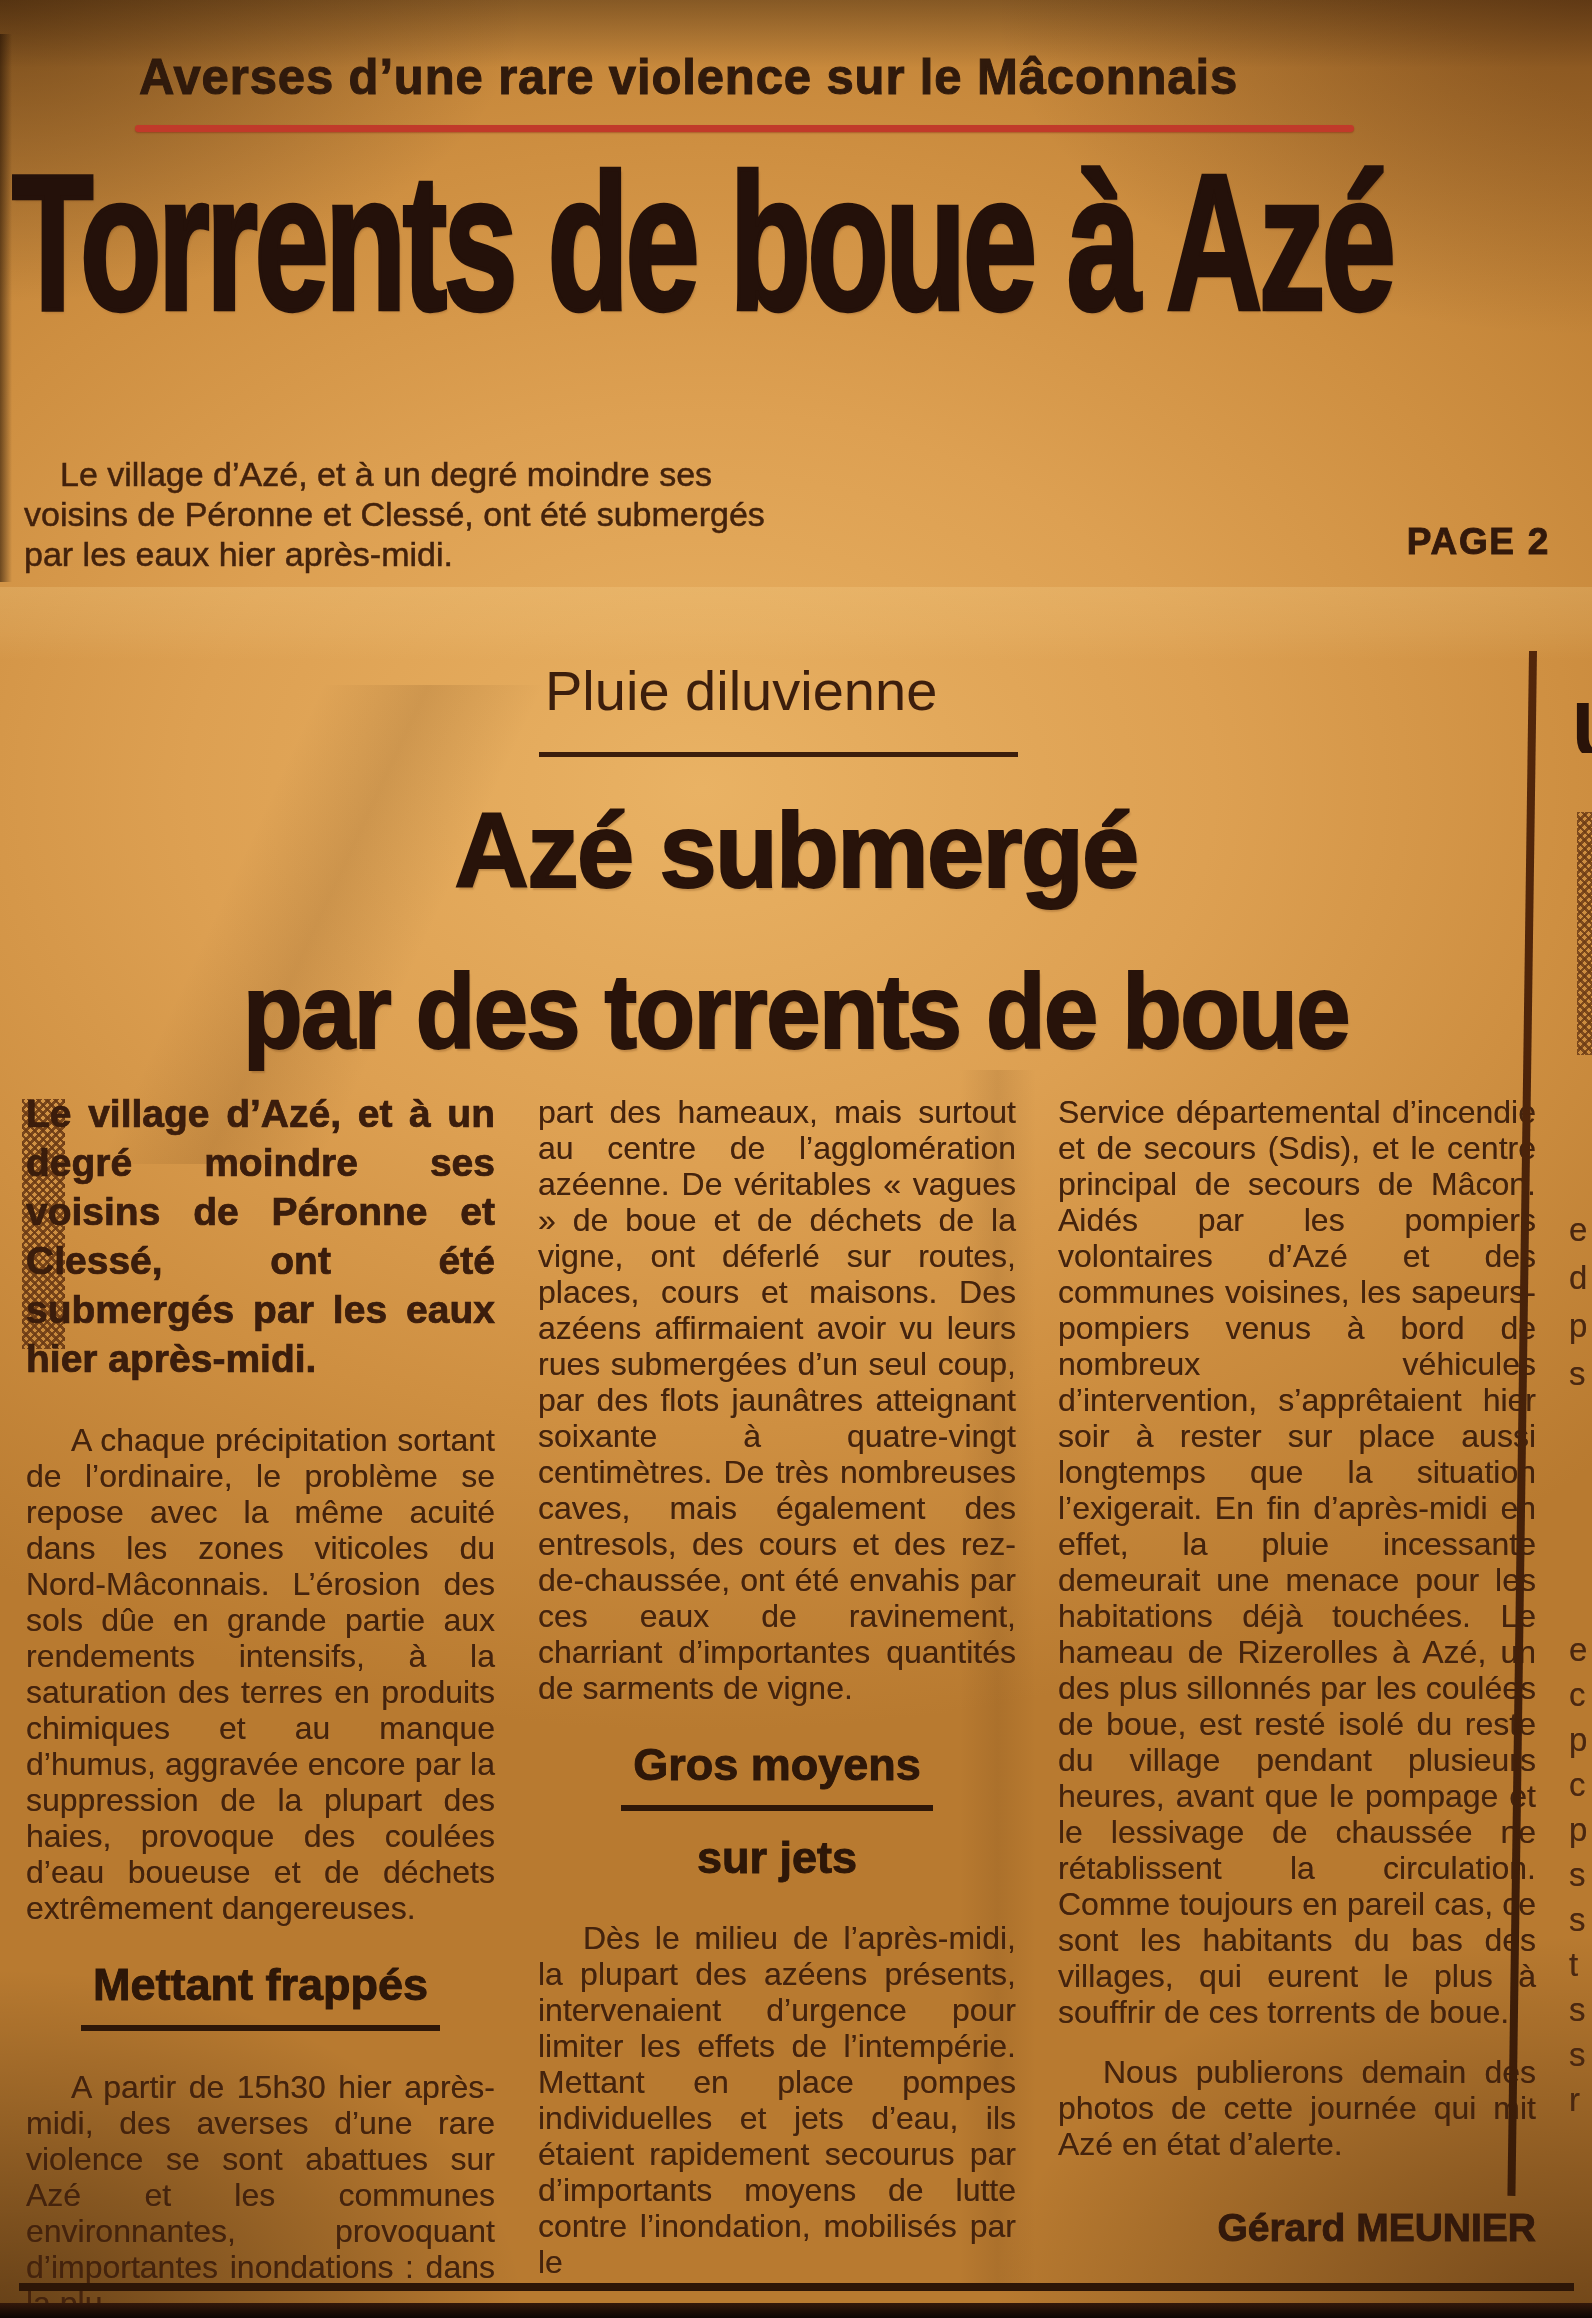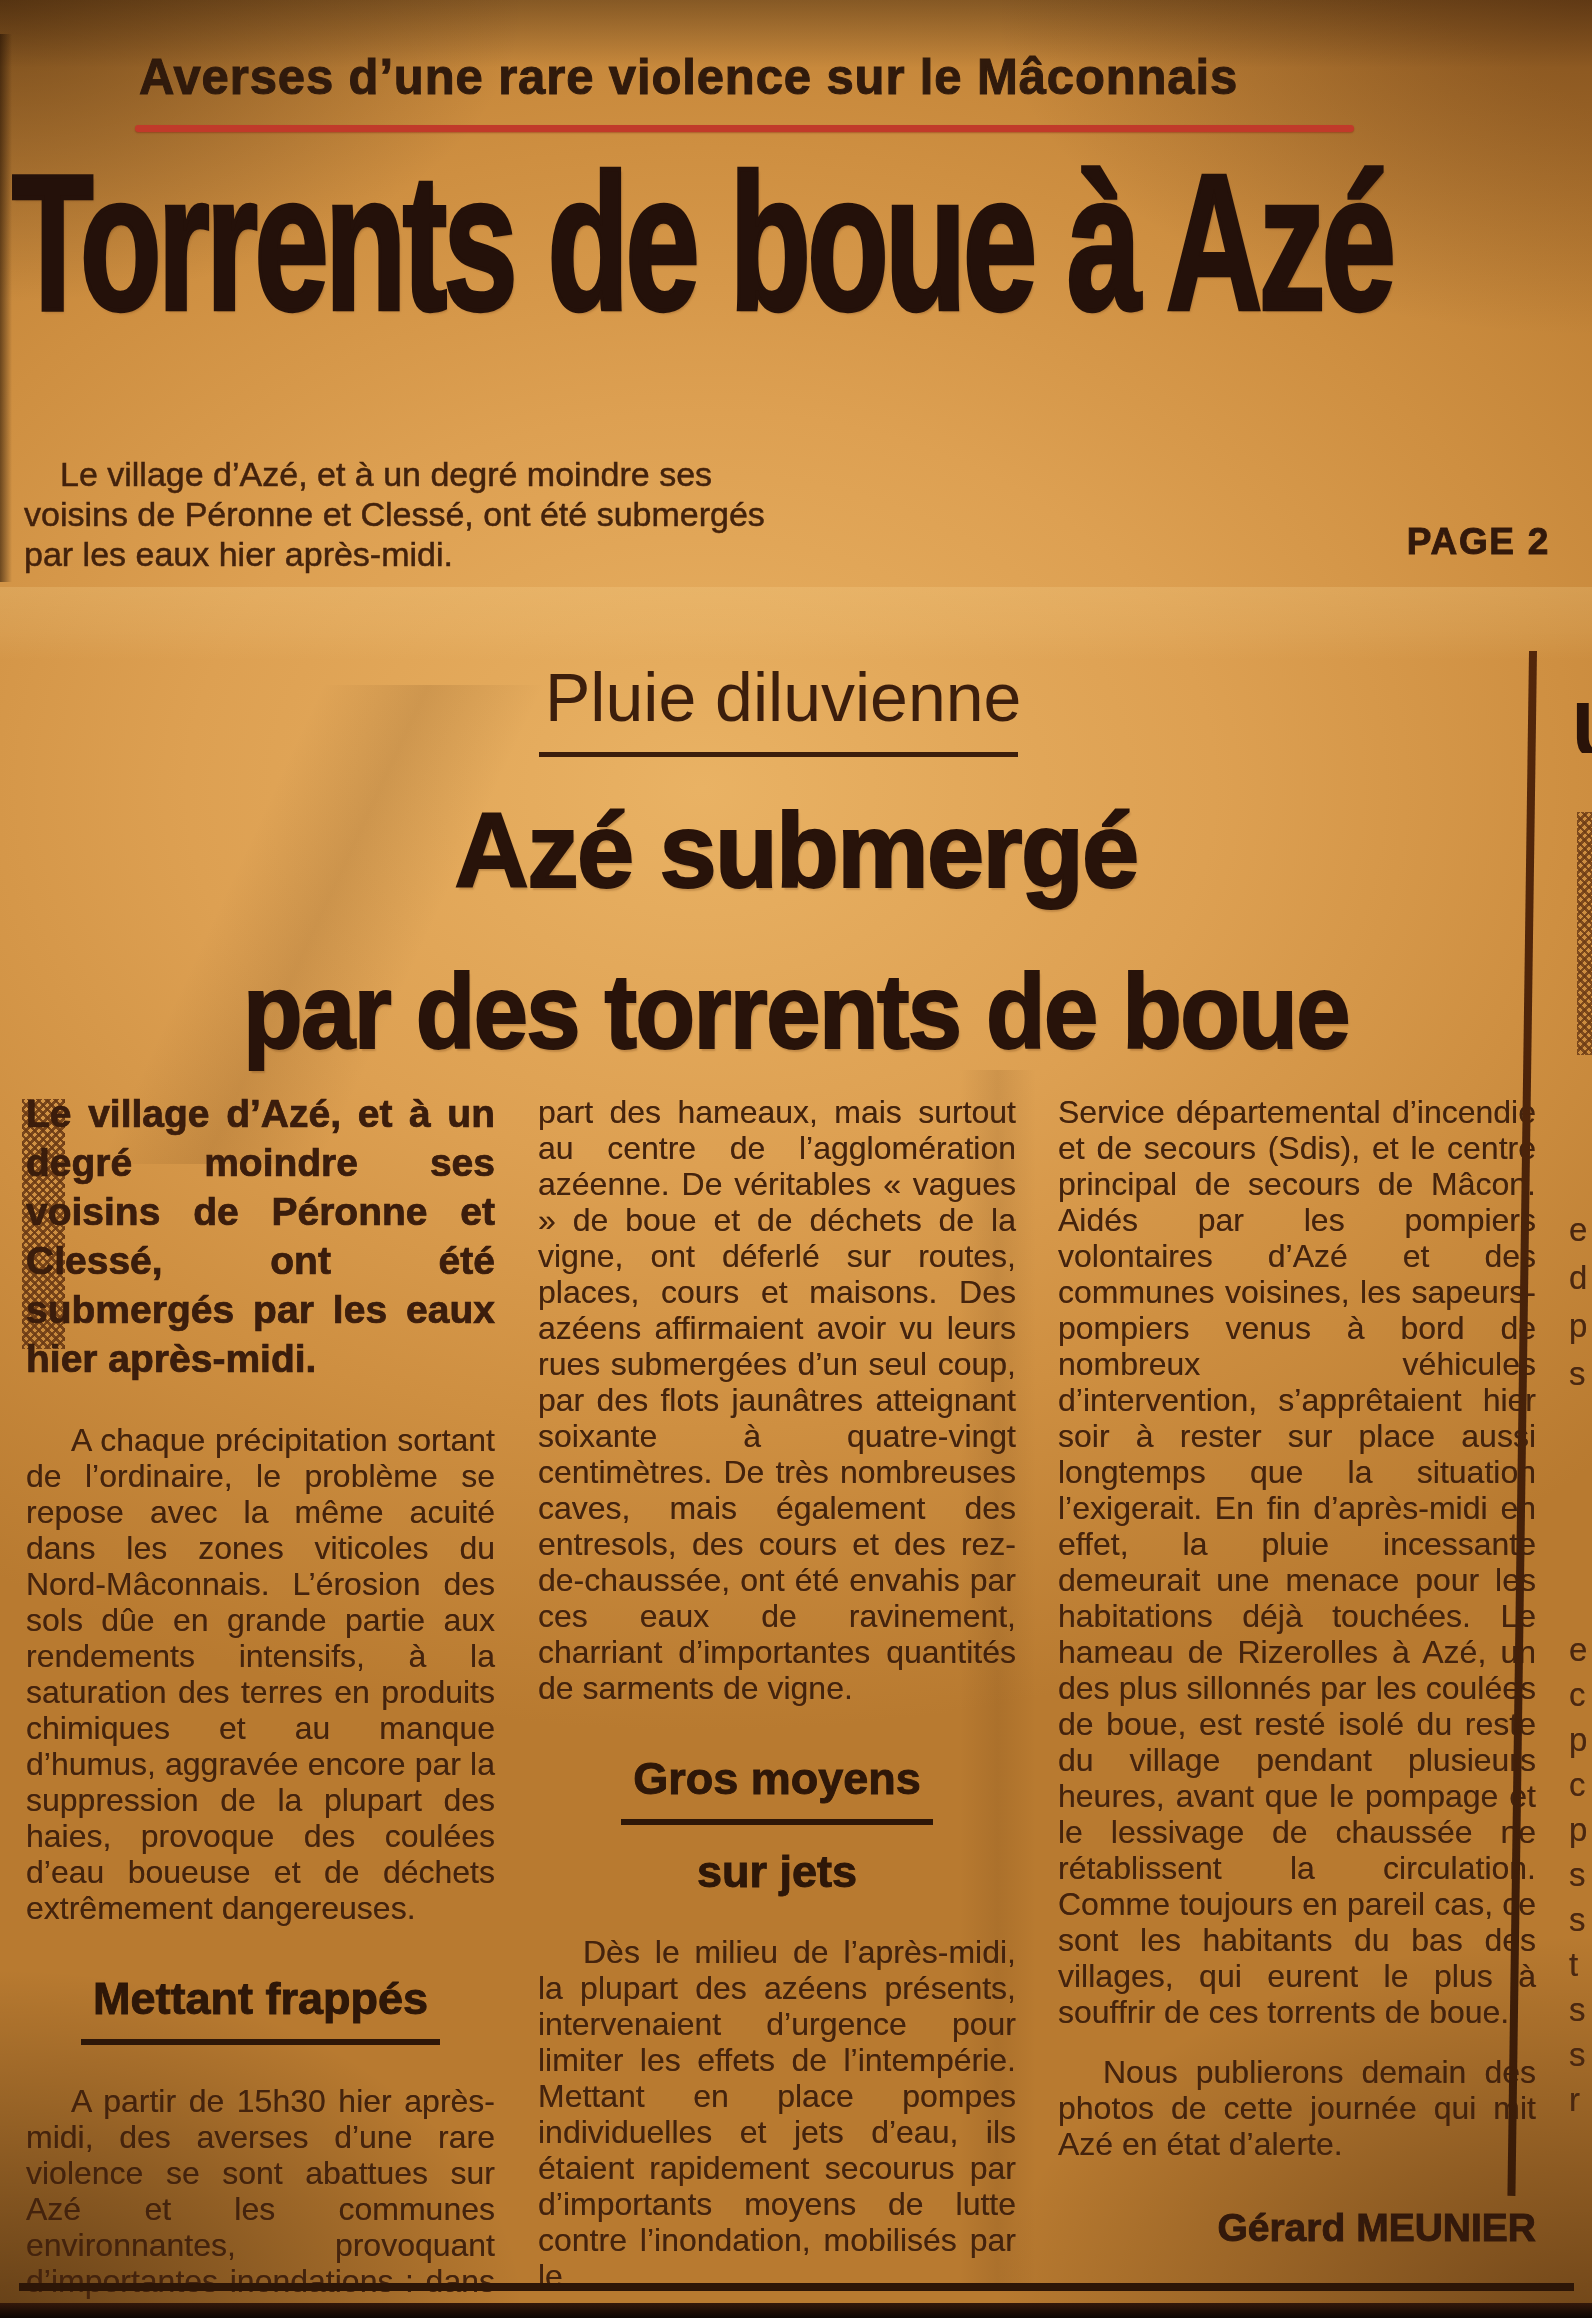--- a/index.html
+++ b/index.html
@@ -55,21 +55,21 @@
   .intro-right{left:844px;top:408px;width:735px;}
   .page-ref{
     position:absolute;left:1310px;top:521px;width:240px;text-align:right;
     font-size:37px;font-weight:bold;color:#33190b;letter-spacing:1.7px;
     -webkit-text-stroke:0.9px #33190b;
   }
 
   
   .art-kicker{
     position:absolute;left:545px;top:658px;
-    font-size:68px;color:#3c1e0c;letter-spacing:0;
+    font-size:56px;color:#3c1e0c;letter-spacing:0;
   }
   .art-kicker-rule{
     position:absolute;left:539px;top:752px;width:479px;height:5.1px;background:#3c1e0c;
   }
   .art-headline{
     position:absolute;left:120px;top:786px;width:1353px;text-align:center;
     font-weight:bold;color:#28130a;line-height:128px;
     -webkit-text-stroke:2.1px #28130a;
     text-shadow:1.7px 2.6px 1.7px rgba(80,40,10,.22);
   }
@@ -94,21 +94,21 @@
       repeating-linear-gradient(135deg, rgba(107,58,20,.85) 0 2.6px, transparent 2.6px 6px);
   }
   .lead{
     margin-left:62px;
     font-weight:bold;font-size:39px;line-height:49px;color:#3b1d0c;
     -webkit-text-stroke:0.7px #3b1d0c;
   }
   .indent{text-indent:45px;}
   .gap-top{margin-top:39px !important;}
 
-  .subhead{margin-top:48px;text-align:center;}
+  .subhead{margin-top:34px;text-align:center;}
   .subhead .u{
     display:inline-block;font-size:45px;font-weight:bold;color:#2e1708;
     -webkit-text-stroke:0.9px #2e1708;
     border-bottom:6px solid #2e1708;padding:0 12px 15.4px;line-height:1.1;
   }
   .subhead .nu{
     display:block;font-size:45px;font-weight:bold;color:#2e1708;
     -webkit-text-stroke:0.9px #2e1708;margin-top:22px;line-height:1.1;
   }
   .after-subhead{margin-top:38px !important;}

